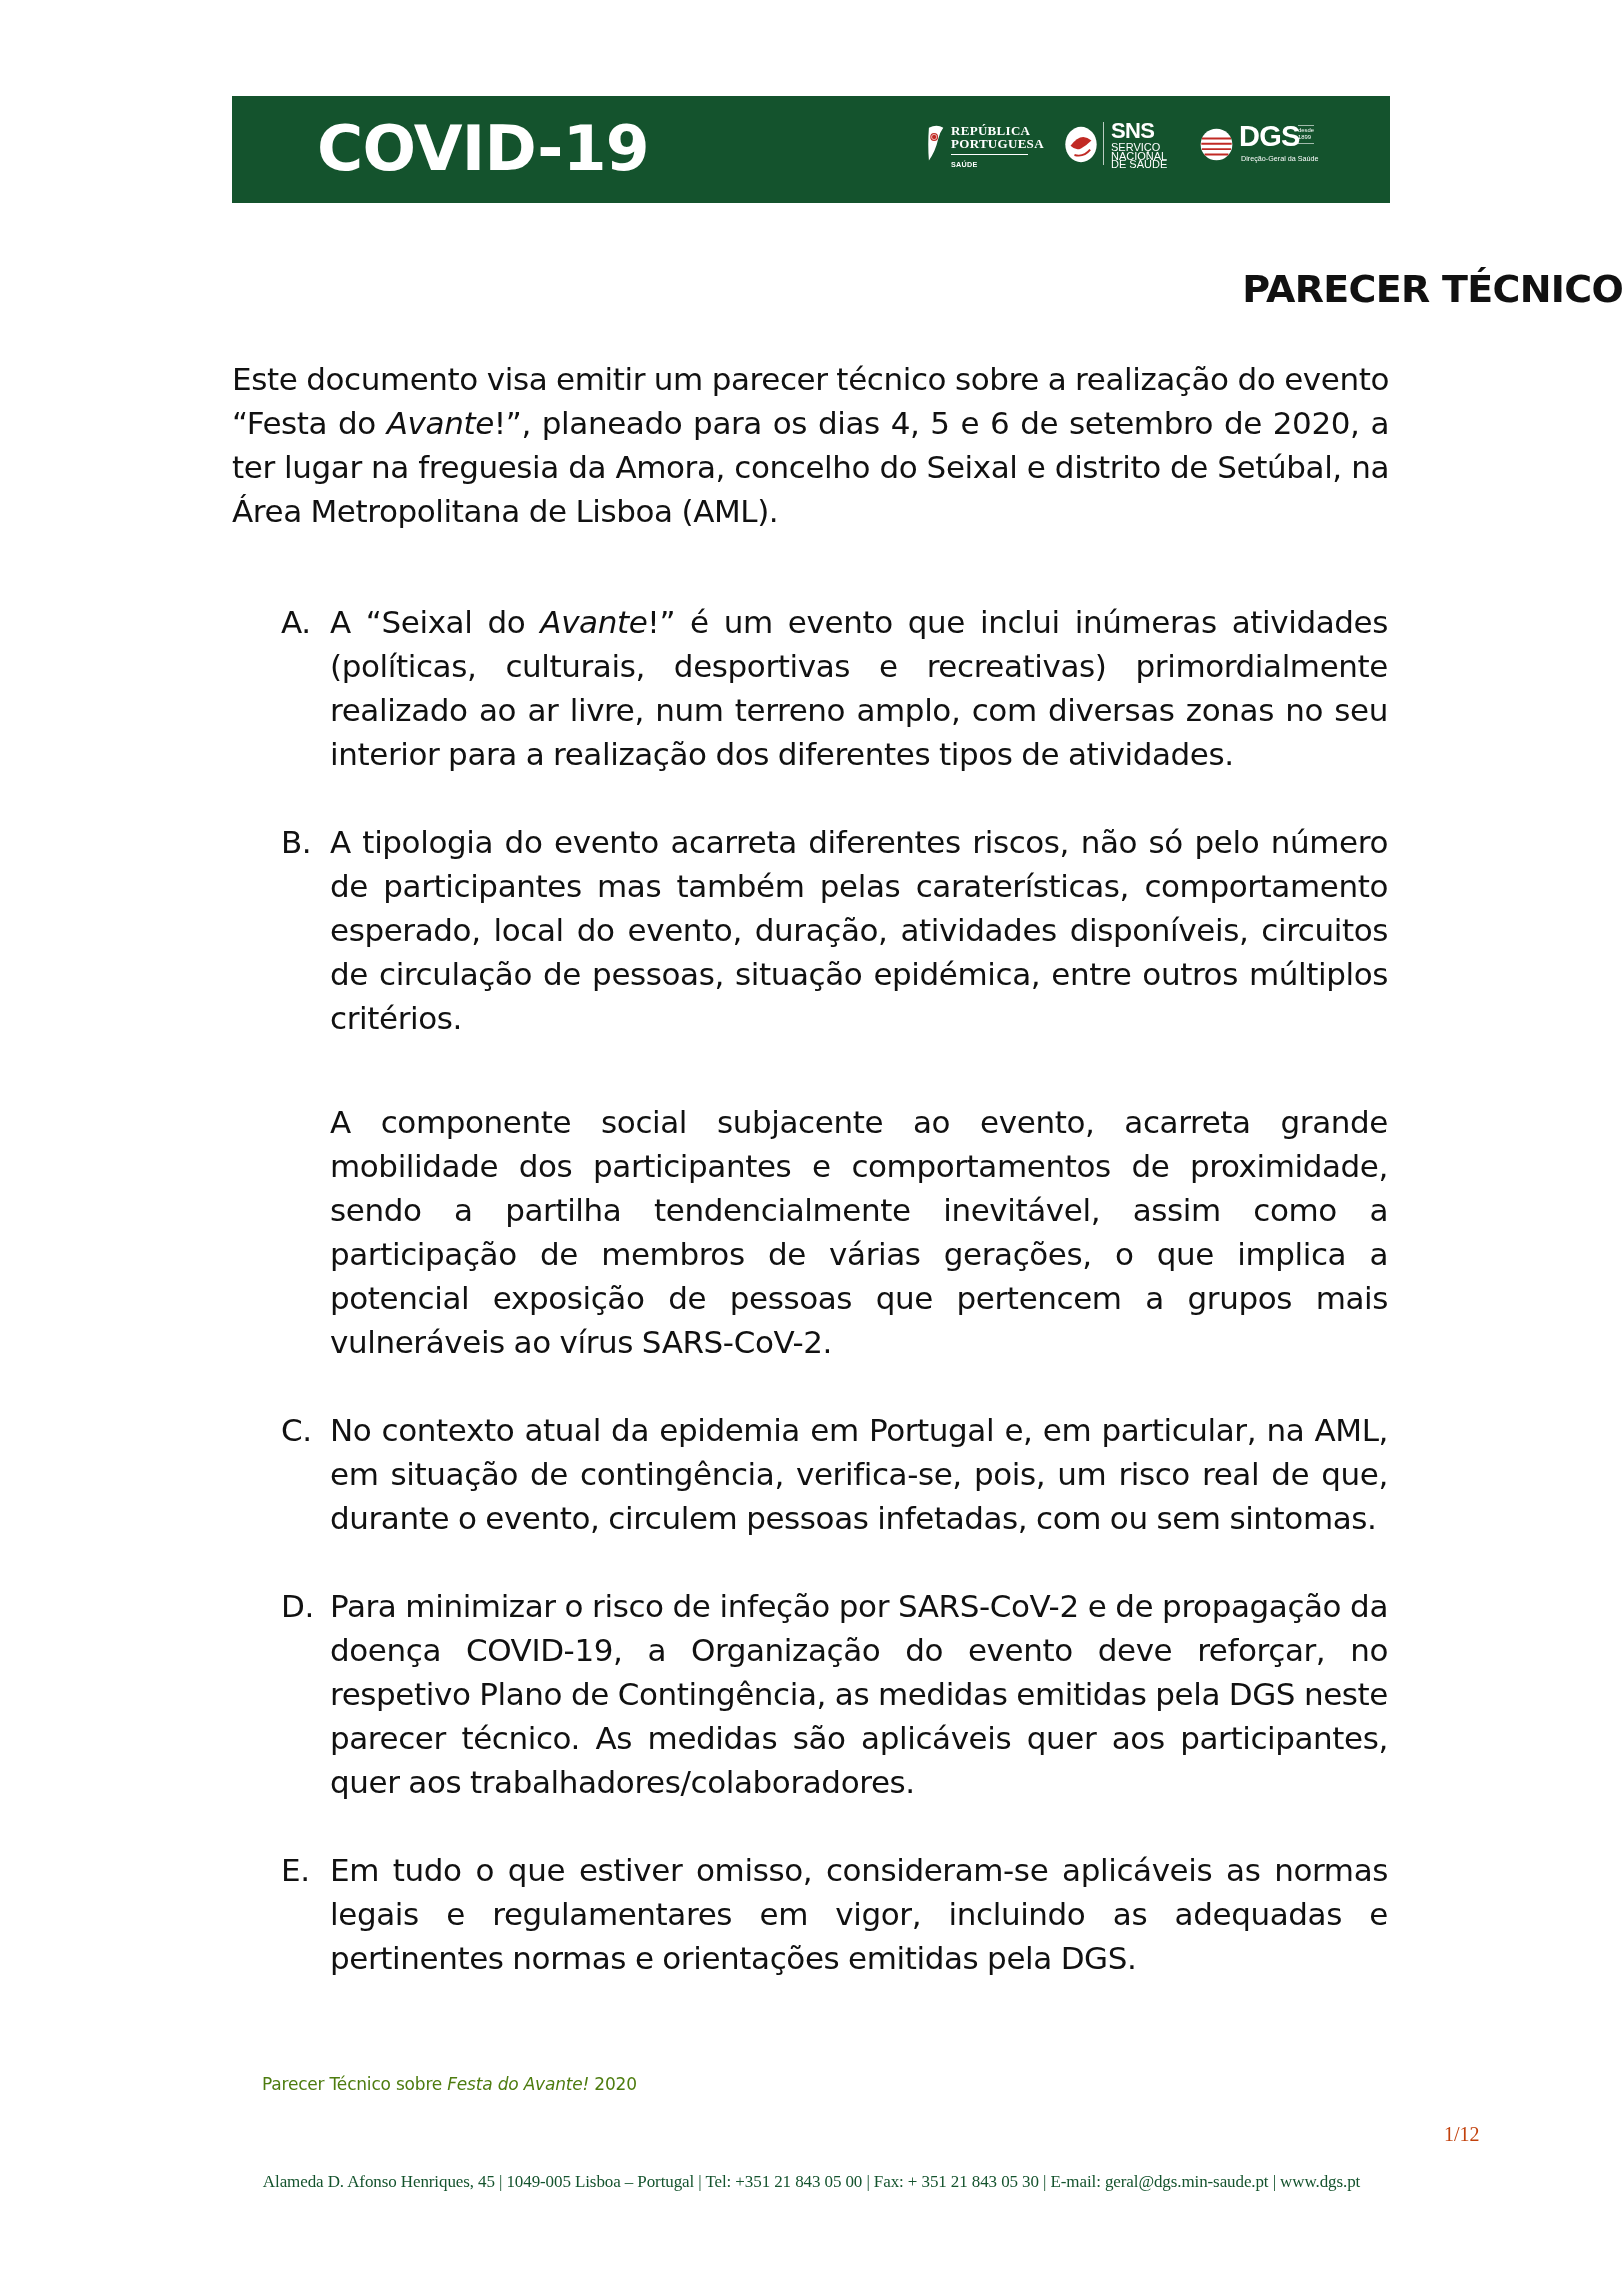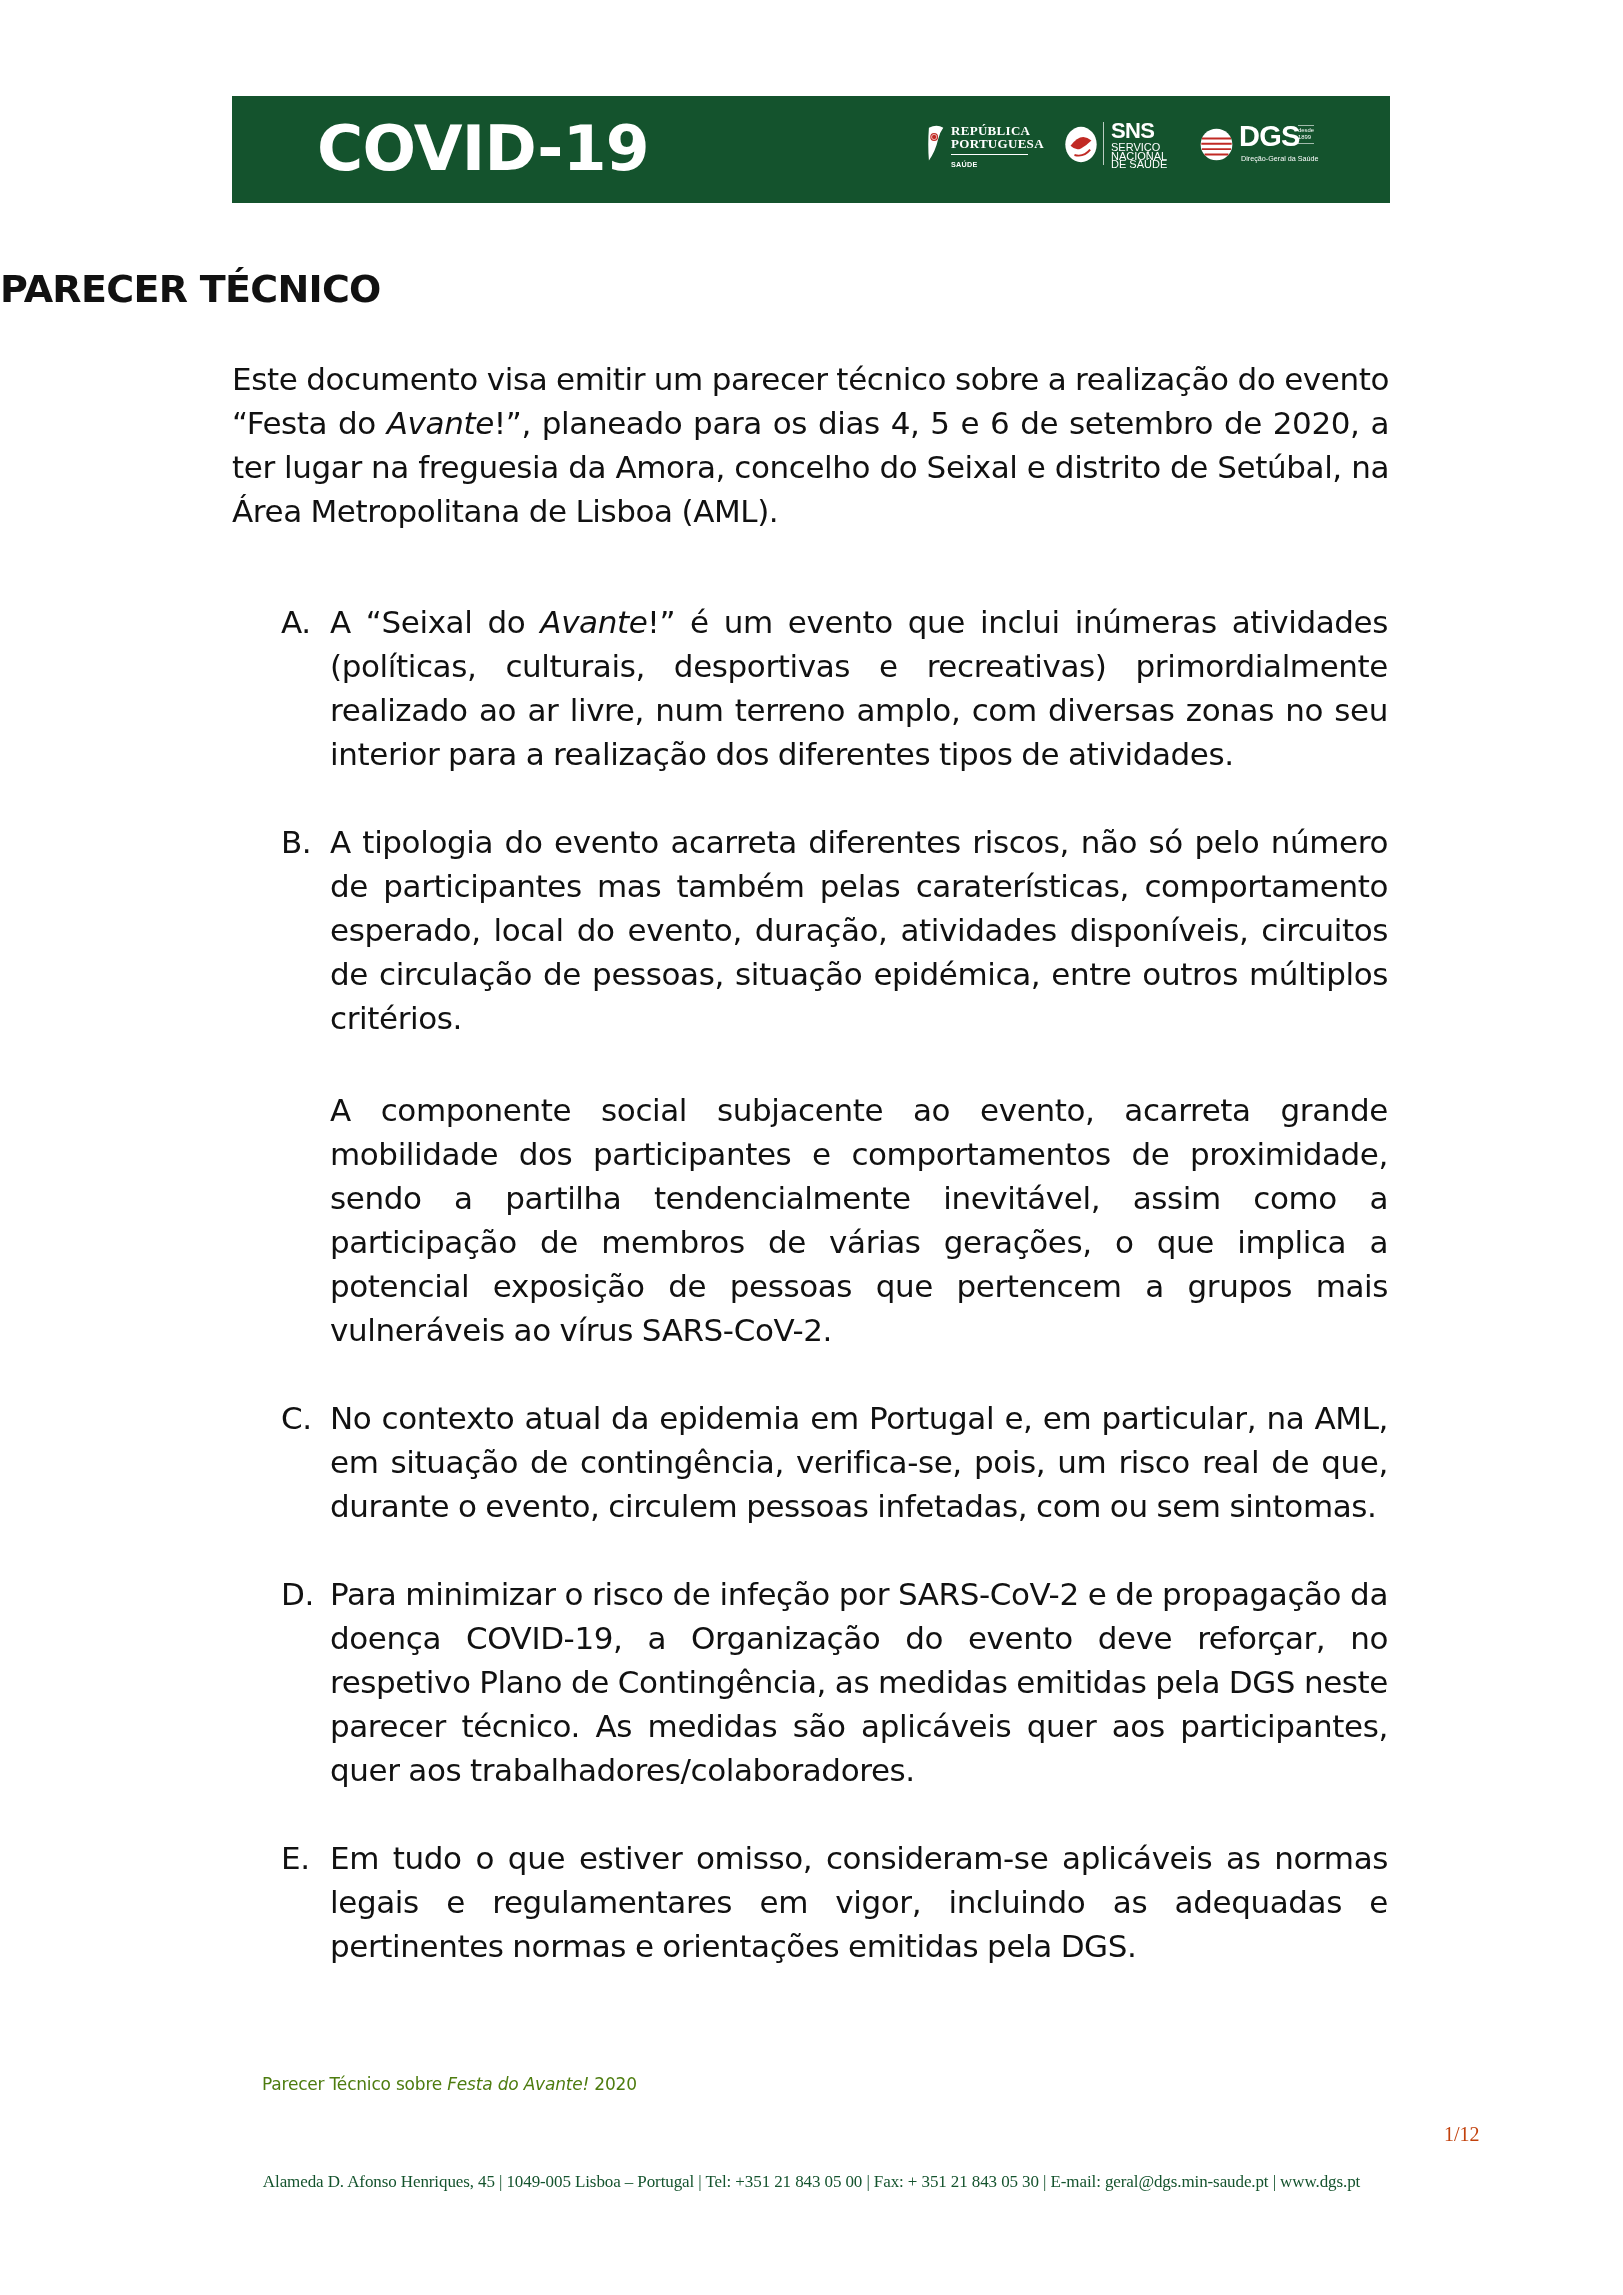--- a/index.html
+++ b/index.html
@@ -28,35 +28,35 @@
   .sns-sep { position: absolute; left: 39px; top: 1.3px; width: 0.7px; height: 43px; background: rgba(255,255,255,0.7); }
   .sns-name { position: absolute; left: 47px; top: -2.6px; font-weight: bold; font-size: 22px; letter-spacing: -0.7px; }
   .sns-sub { position: absolute; left: 47px; top: 22px; font-size: 11px; line-height: 8.5px; }
   .logo-dgs { left: 275px; top: 0; width: 144px; height: 59px; }
   .logo-dgs svg { position: absolute; left: 0; top: 6.5px; }
   .dgs-name { position: absolute; left: 39px; top: -1.3px; font-weight: bold; font-size: 29px; letter-spacing: -0.7px; }
   .dgs-since { position: absolute; left: 98px; top: 3.9px; font-size: 5.9px; line-height: 7.9px; border-top: 0.7px solid rgba(255,255,255,0.6); border-bottom: 0.7px solid rgba(255,255,255,0.6); padding: 0.7px 0; }
   .dgs-sub { position: absolute; left: 41px; top: 33px; font-size: 7.2px; }
 
   .page-title {
-    position: absolute; left: 0; width: 1623px; top: 267px; text-align: left;
+    position: absolute; left: 0; width: 1623px; top: 267px; text-align: right;
     font-family: "DejaVu Sans", sans-serif; font-weight: bold; font-size: 38px;
     letter-spacing: -0.7px; color: #111;
   }
   .intro {
     position: absolute; left: 232px; width: 1157px; top: 357px;
     font-size: 31px; line-height: 44px; text-align: justify; letter-spacing: -0.4px;
     word-spacing: -0.7px;
   }
   .items { position: absolute; left: 281px; width: 1107px; top: 600px; }
   .item { position: relative; padding-left: 49px; font-size: 31px; line-height: 44px; text-align: justify; letter-spacing: -0.4px; word-spacing: -0.7px; }
   .item + .item { margin-top: 44px; }
   .item-label { position: absolute; left: 0; top: 0; }
   .item p { margin: 0; }
-  .item p + p { margin-top: 48px; }
+  .item p + p { margin-top: 60px; }
 
   .footer-note {
     position: absolute; left: 262px; top: 2074px; font-size: 17px; color: #4d7c0f;
     letter-spacing: -0.2px;
   }
   .page-num {
     position: absolute; left: 1444px; top: 2123px; font-family: "Liberation Serif", serif;
     font-size: 20px; color: #c2410c;
   }
   .address {

